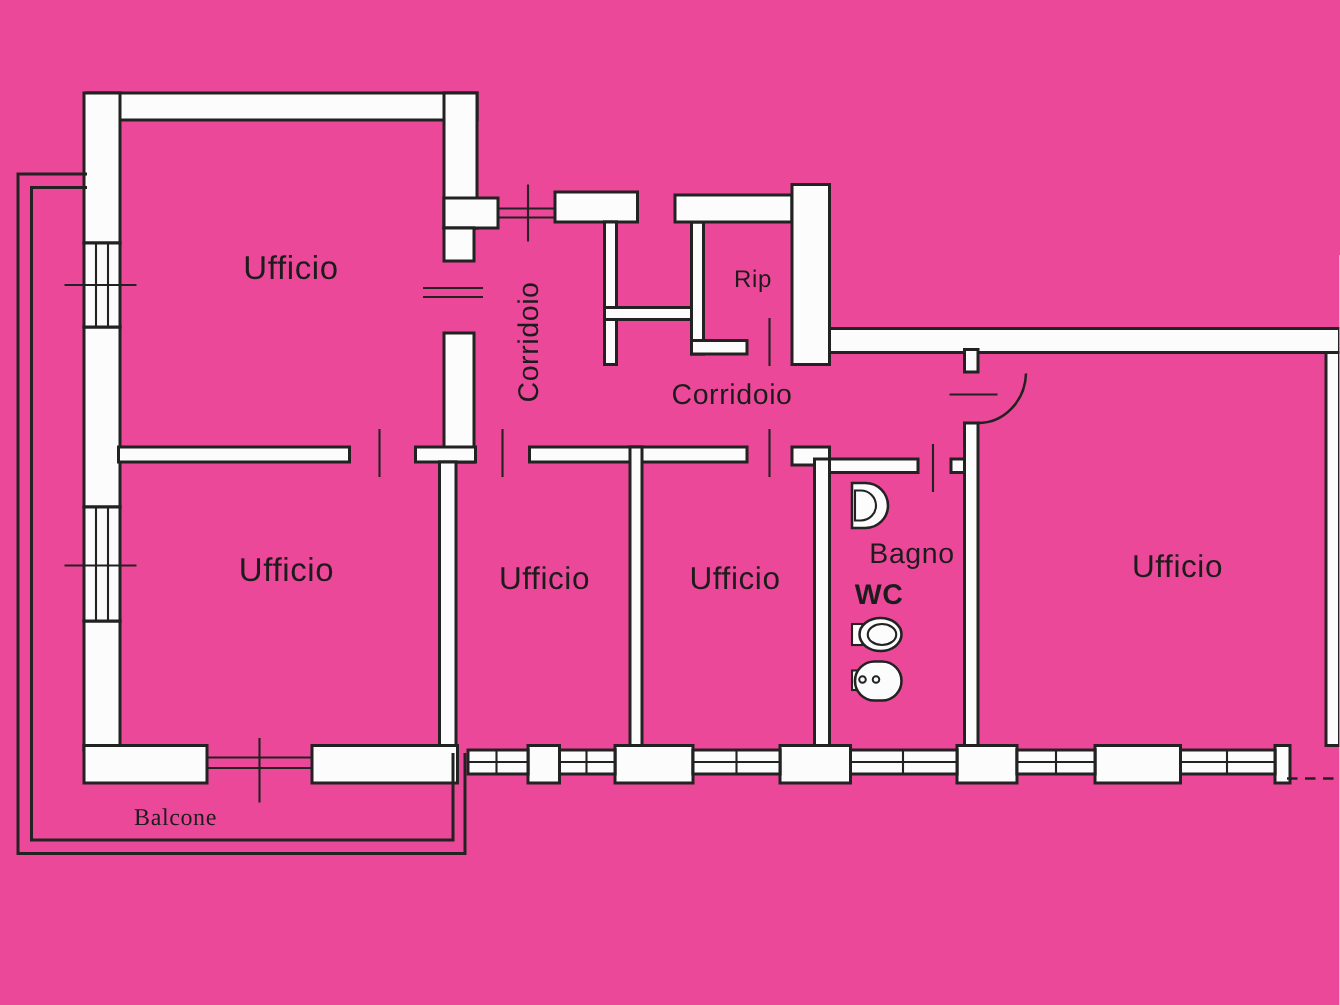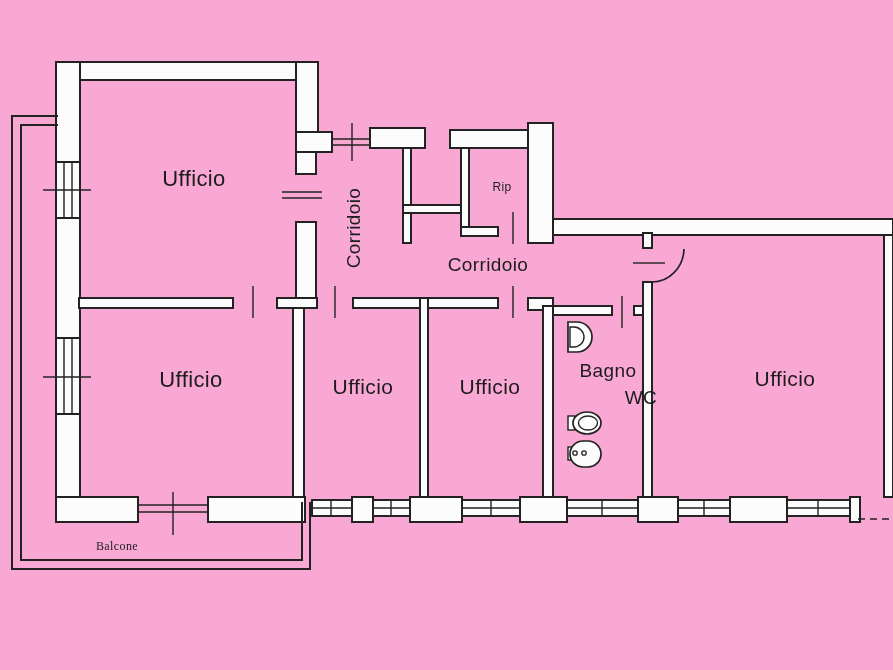--- a/index.html
+++ b/index.html
@@ -1,35 +1,35 @@
 <!DOCTYPE html>
 <html><head>
 <meta charset="utf-8">
 <style>
   html,body{margin:0;padding:0;background:#fcfcfc;}
   .stage{
     position:relative;
     width:893px;height:670px;
-    background:#f9a8d4;
+    background:#ec4899;
     overflow:hidden;
     font-family:"Liberation Sans", sans-serif;
   }
   .plan-svg{position:absolute;left:0;top:0;}
   .room-label{
     position:absolute;
     transform:translate(-50%,-50%);
     color:#1c1c1c;
     white-space:nowrap;
     letter-spacing:.4px;
     line-height:1;
   }
   .room-label.vertical{transform:translate(-50%,-50%) rotate(-90deg);}
   .fs22{font-size:22px;}
   .fs21{font-size:21px;}
-  .fs20{font-size:12px;}
+  .fs20{font-size:16px;}
   .fs19{font-size:19px;}
 </style>
 </head>
 <body>
 
 <div class="stage">
 
   <svg class="plan-svg" width="893" height="670" viewBox="0 0 893 670" fill="#fcfcfc" stroke="#222222" stroke-width="2">
 
     <g>
@@ -173,18 +173,18 @@
   <div class="room-label fs19" style="left:488px;top:264px;">Corridoio</div>
 
   <div class="room-label fs22" style="left:191px;top:380px;">Ufficio</div>
 
   <div class="room-label fs21" style="left:363px;top:386px;">Ufficio</div>
 
   <div class="room-label fs21" style="left:490px;top:386px;">Ufficio</div>
 
   <div class="room-label fs19" style="left:608px;top:370px;">Bagno</div>
 
-  <div class="room-label fs19" style="left:641px;top:397px;">WC</div>
+  <div class="room-label fs19" style="left:586px;top:397px;font-weight:bold;">WC</div>
 
   <div class="room-label fs21" style="left:785px;top:378px;">Ufficio</div>
 
   <div class="room-label fs20" style="left:117px;top:546px;font-family:Liberation Serif, serif;">Balcone</div>
 </div>
 
 </body></html>

